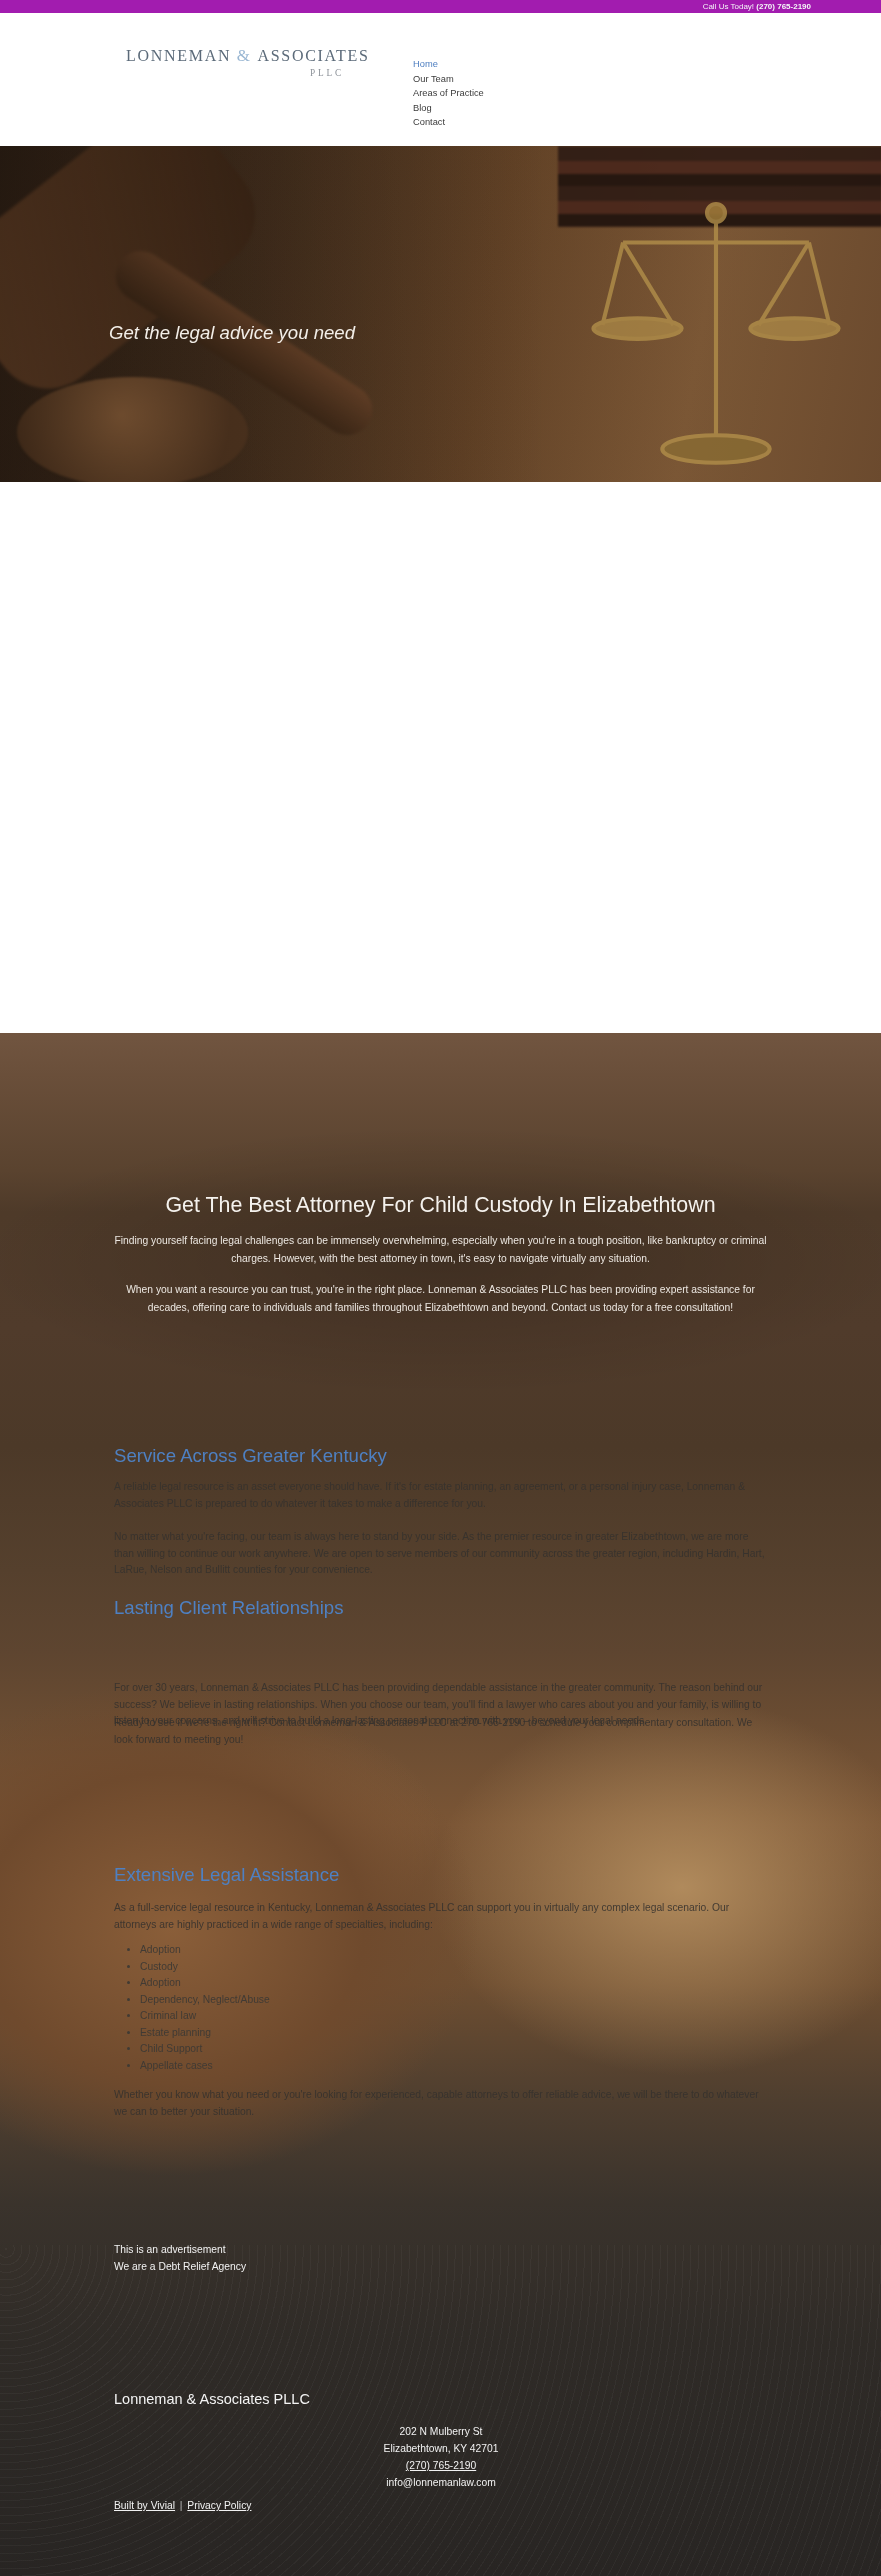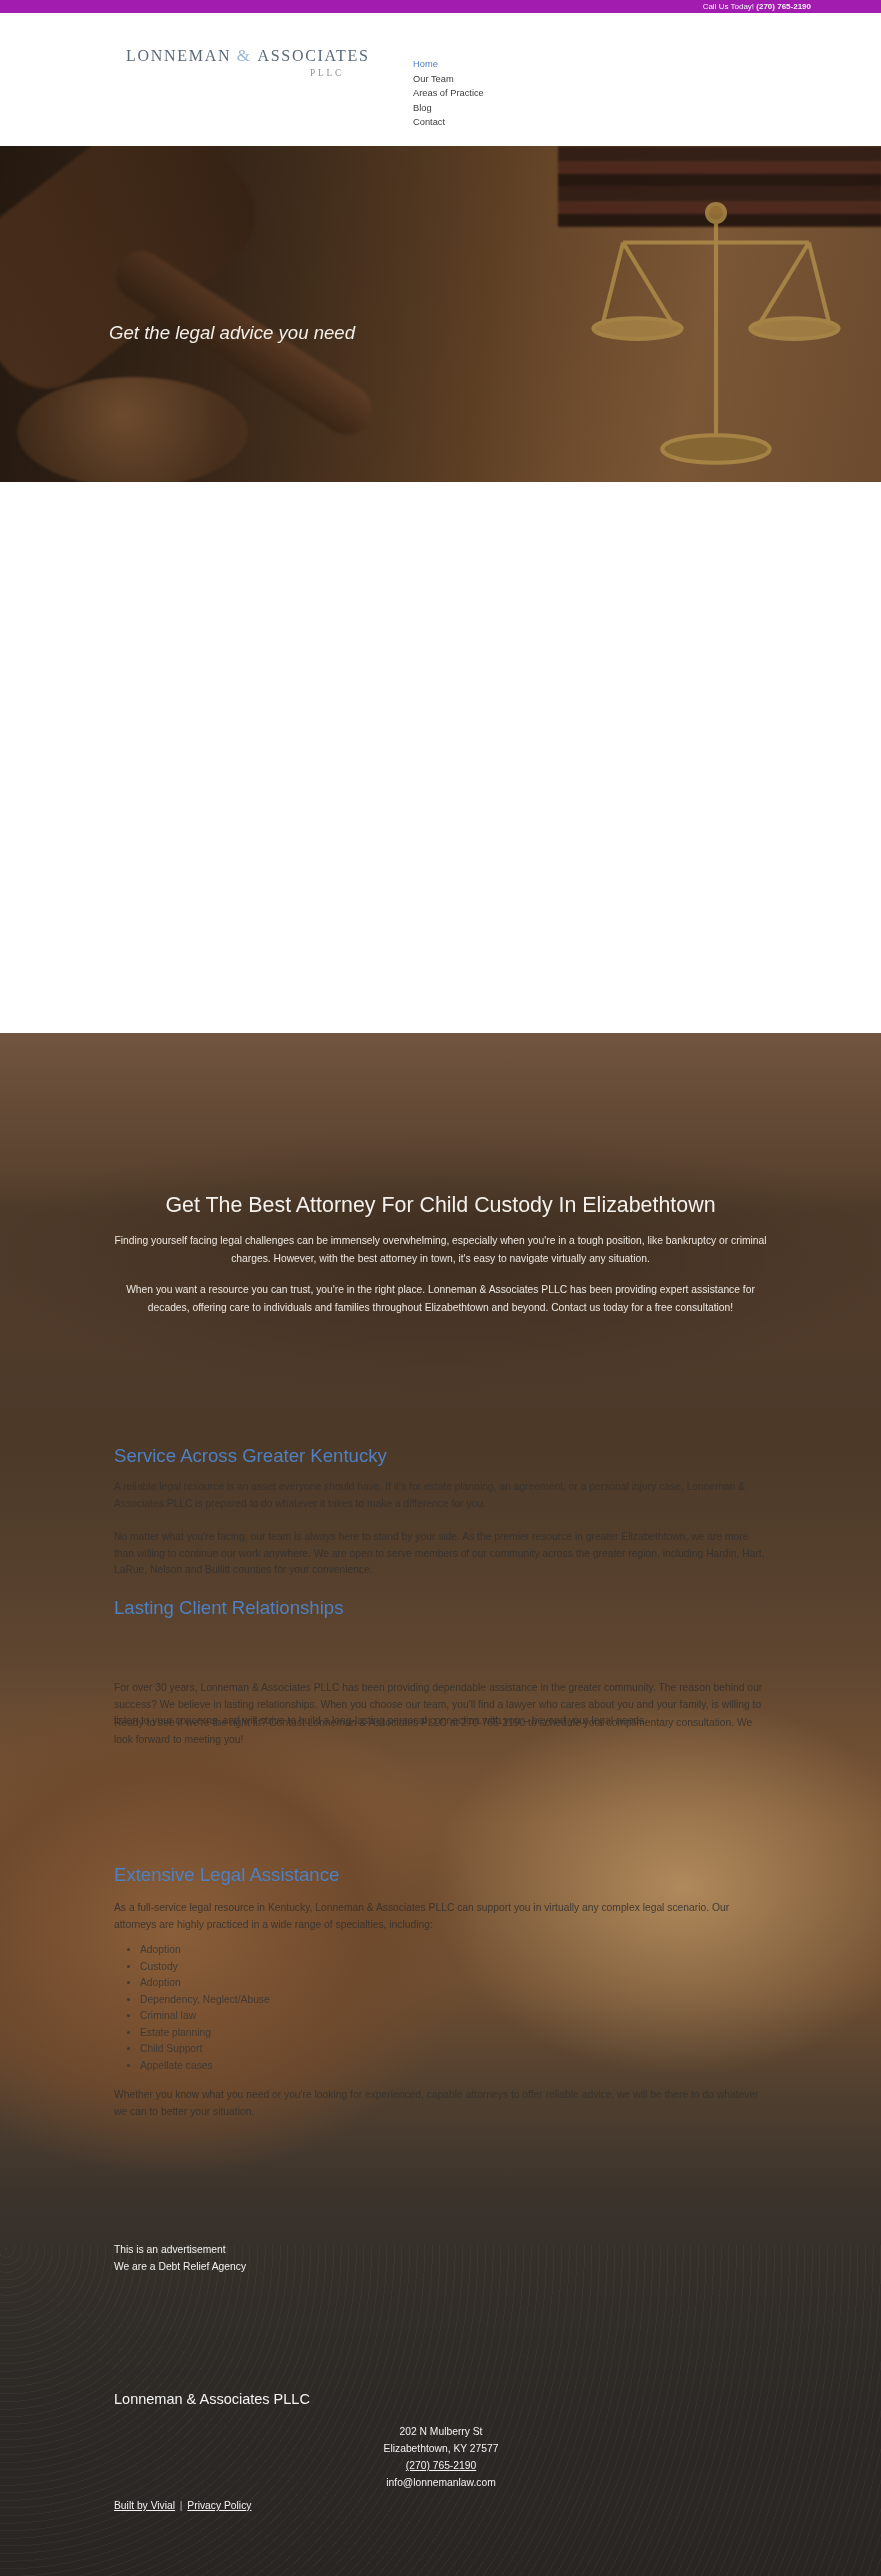--- a/index.html
+++ b/index.html
@@ -209,20 +209,20 @@
 <p class="sec-p p-extensive-outro">Whether you know what you need or you're looking for experienced, capable attorneys to offer reliable advice, we will be there to do whatever we can to better your situation.</p>
 
 <div class="disclaimer">
   <div>This is an advertisement</div>
   <div>We are a Debt Relief Agency</div>
 </div>
 
 <div class="footer-company">Lonneman &amp; Associates PLLC</div>
 <div class="footer-address">
   <div>202 N Mulberry St</div>
-  <div>Elizabethtown, KY 27577</div>
+  <div>Elizabethtown, KY 42701</div>
   <div class="u">(270) 765-2190</div>
   <div>info@lonnemanlaw.com</div>
 </div>
 <div class="footer-links">
   <a>Built by Vivial</a><span class="divider">|</span><a>Privacy Policy</a>
 </div>
 
 
 </body></html>

